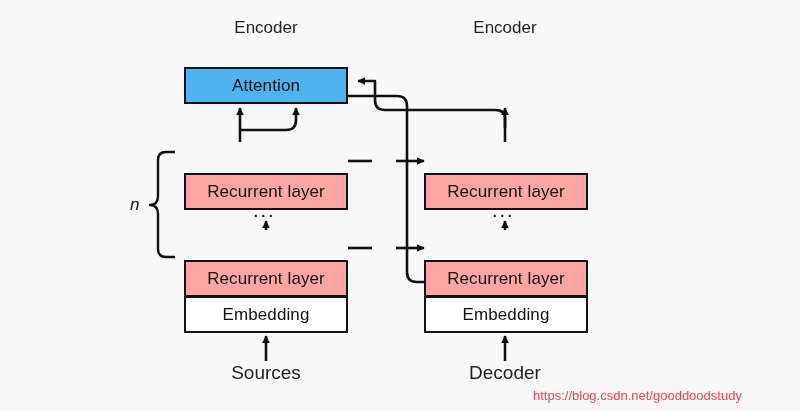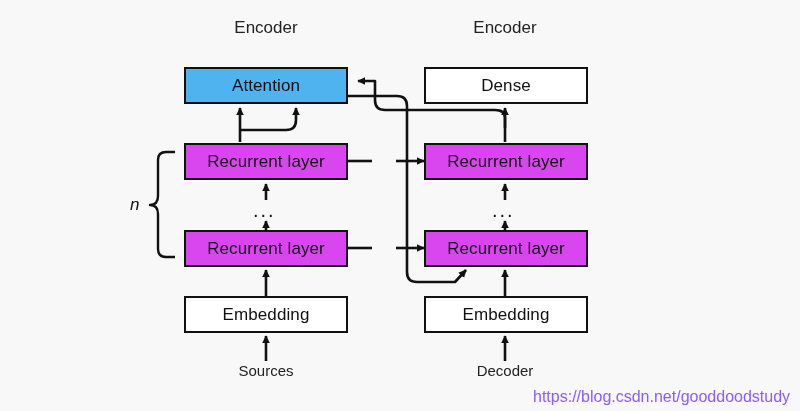--- a/index.html
+++ b/index.html
@@ -35,26 +35,26 @@
     display: flex;
     align-items: center;
     justify-content: center;
     font-size: 17px;
     color: #111111;
     letter-spacing: 0.1px;
     white-space: nowrap;
     z-index: 3;
   }
   .node.blue-strong { background: #4fb3f0; }
-  .node.blue-light  { background: #d946ef; }
+  .node.blue-light  { background: #fca5a5; margin-top: 30px; }
   .node.white       { background: #ffffff; }
 
   .caption {
     position: absolute;
-    font-size: 15px;
+    font-size: 19px;
     color: #222222;
     white-space: nowrap;
     z-index: 3;
   }
   .section-title {
     position: absolute;
     font-size: 17px;
     color: #222222;
     white-space: nowrap;
     text-align: center;
@@ -71,22 +71,22 @@
   }
   .brace-label {
     position: absolute;
     font-size: 17px;
     font-style: italic;
     color: #111111;
     z-index: 3;
   }
   .watermark {
     position: absolute;
-    font-size: 16px;
-    color: #8b5cf6;
+    font-size: 13px;
+    color: #ef4444;
     white-space: nowrap;
     z-index: 4;
   }
 </style>
 </head>
 <body>
 
 <div id="stage">
 
   <svg id="wires" viewBox="0 0 800 411" width="800" height="411" xmlns="http://www.w3.org/2000/svg">
@@ -131,21 +131,20 @@
 
       <path stroke-width="2.4" d="M175,152 L166,152 Q158,152 158,160 L158,196 Q158,205 150,205 Q158,205 158,214 L158,249 Q158,257 166,257 L175,257"></path>
     </g>
   </svg>
 
   <div class="section-title" style="left:196px; top:18px; width:140px;">Encoder</div>
   <div class="section-title" style="left:435px; top:18px; width:140px;">Encoder</div>
 
   <div class="node blue-strong" style="left:184px; top:67px; width:164px; height:37px;">Attention</div>
 
-  <div class="node white" style="left:424px; top:67px; width:164px; height:37px;">Dense</div>
 
   <div class="node blue-light" style="left:184px; top:143px; width:164px; height:37px;">Recurrent layer</div>
 
   <div class="node blue-light" style="left:424px; top:143px; width:164px; height:37px;">Recurrent layer</div>
 
   <div class="node blue-light" style="left:184px; top:230px; width:164px; height:37px;">Recurrent layer</div>
 
   <div class="node blue-light" style="left:424px; top:230px; width:164px; height:37px;">Recurrent layer</div>
 
   <div class="node white" style="left:184px; top:296px; width:164px; height:37px;">Embedding</div>

